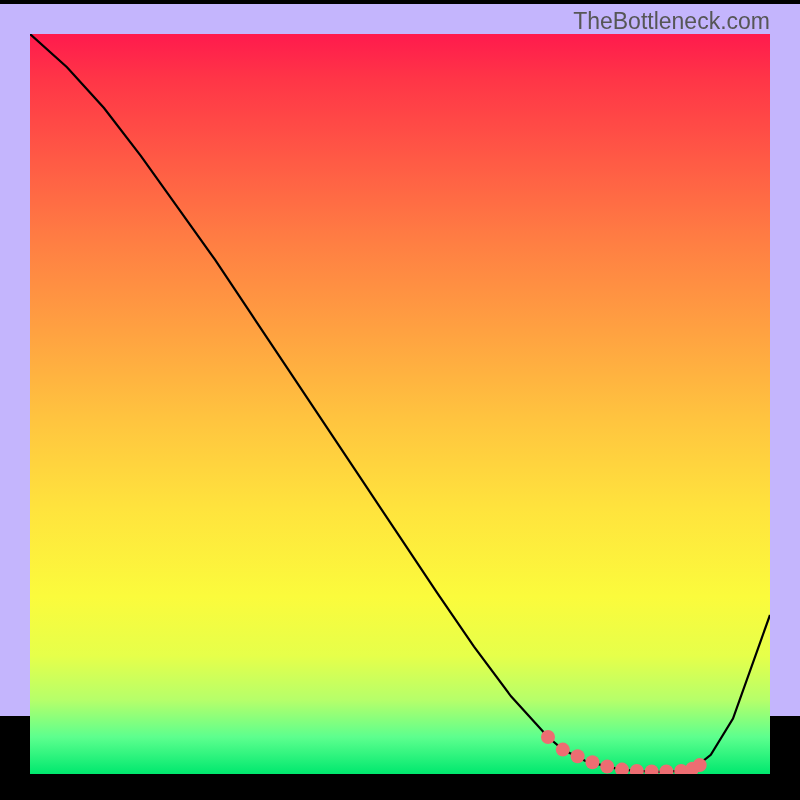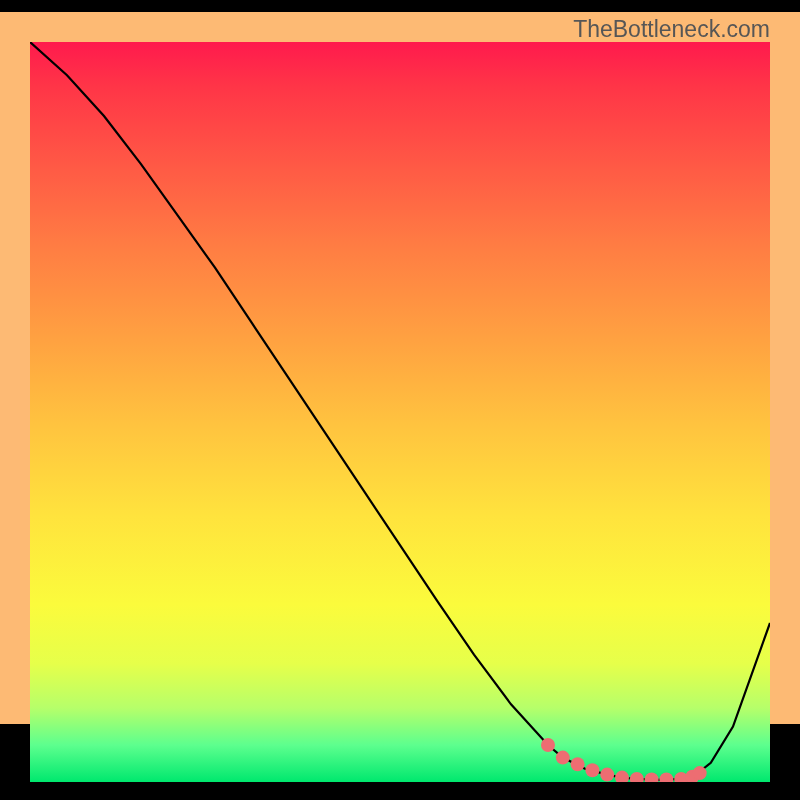--- a/index.html
+++ b/index.html
@@ -1,16 +1,16 @@
 <!DOCTYPE html>
 <html><head>
 <meta charset="utf-8">
 <style>
   html,body{margin:0;padding:0;width:800px;height:800px;background:#000;overflow:hidden}
-  .frame{position:absolute;left:0;top:12px;width:800px;height:712px;background:#fdba74}
+  .frame{position:absolute;left:0;top:4px;width:800px;height:712px;background:#c4b5fd}
   .plot{position:absolute;left:30px;top:30px;width:740px;height:740px;
         background:linear-gradient(to bottom,
           #ff1a4d 0%,
           #ff3547 6%,
           #ff5a45 17%,
           #ff7e43 28%,
           #ffa141 40%,
           #ffc43f 52%,
           #ffe33d 64%,
           #fbfb3c 76%,

